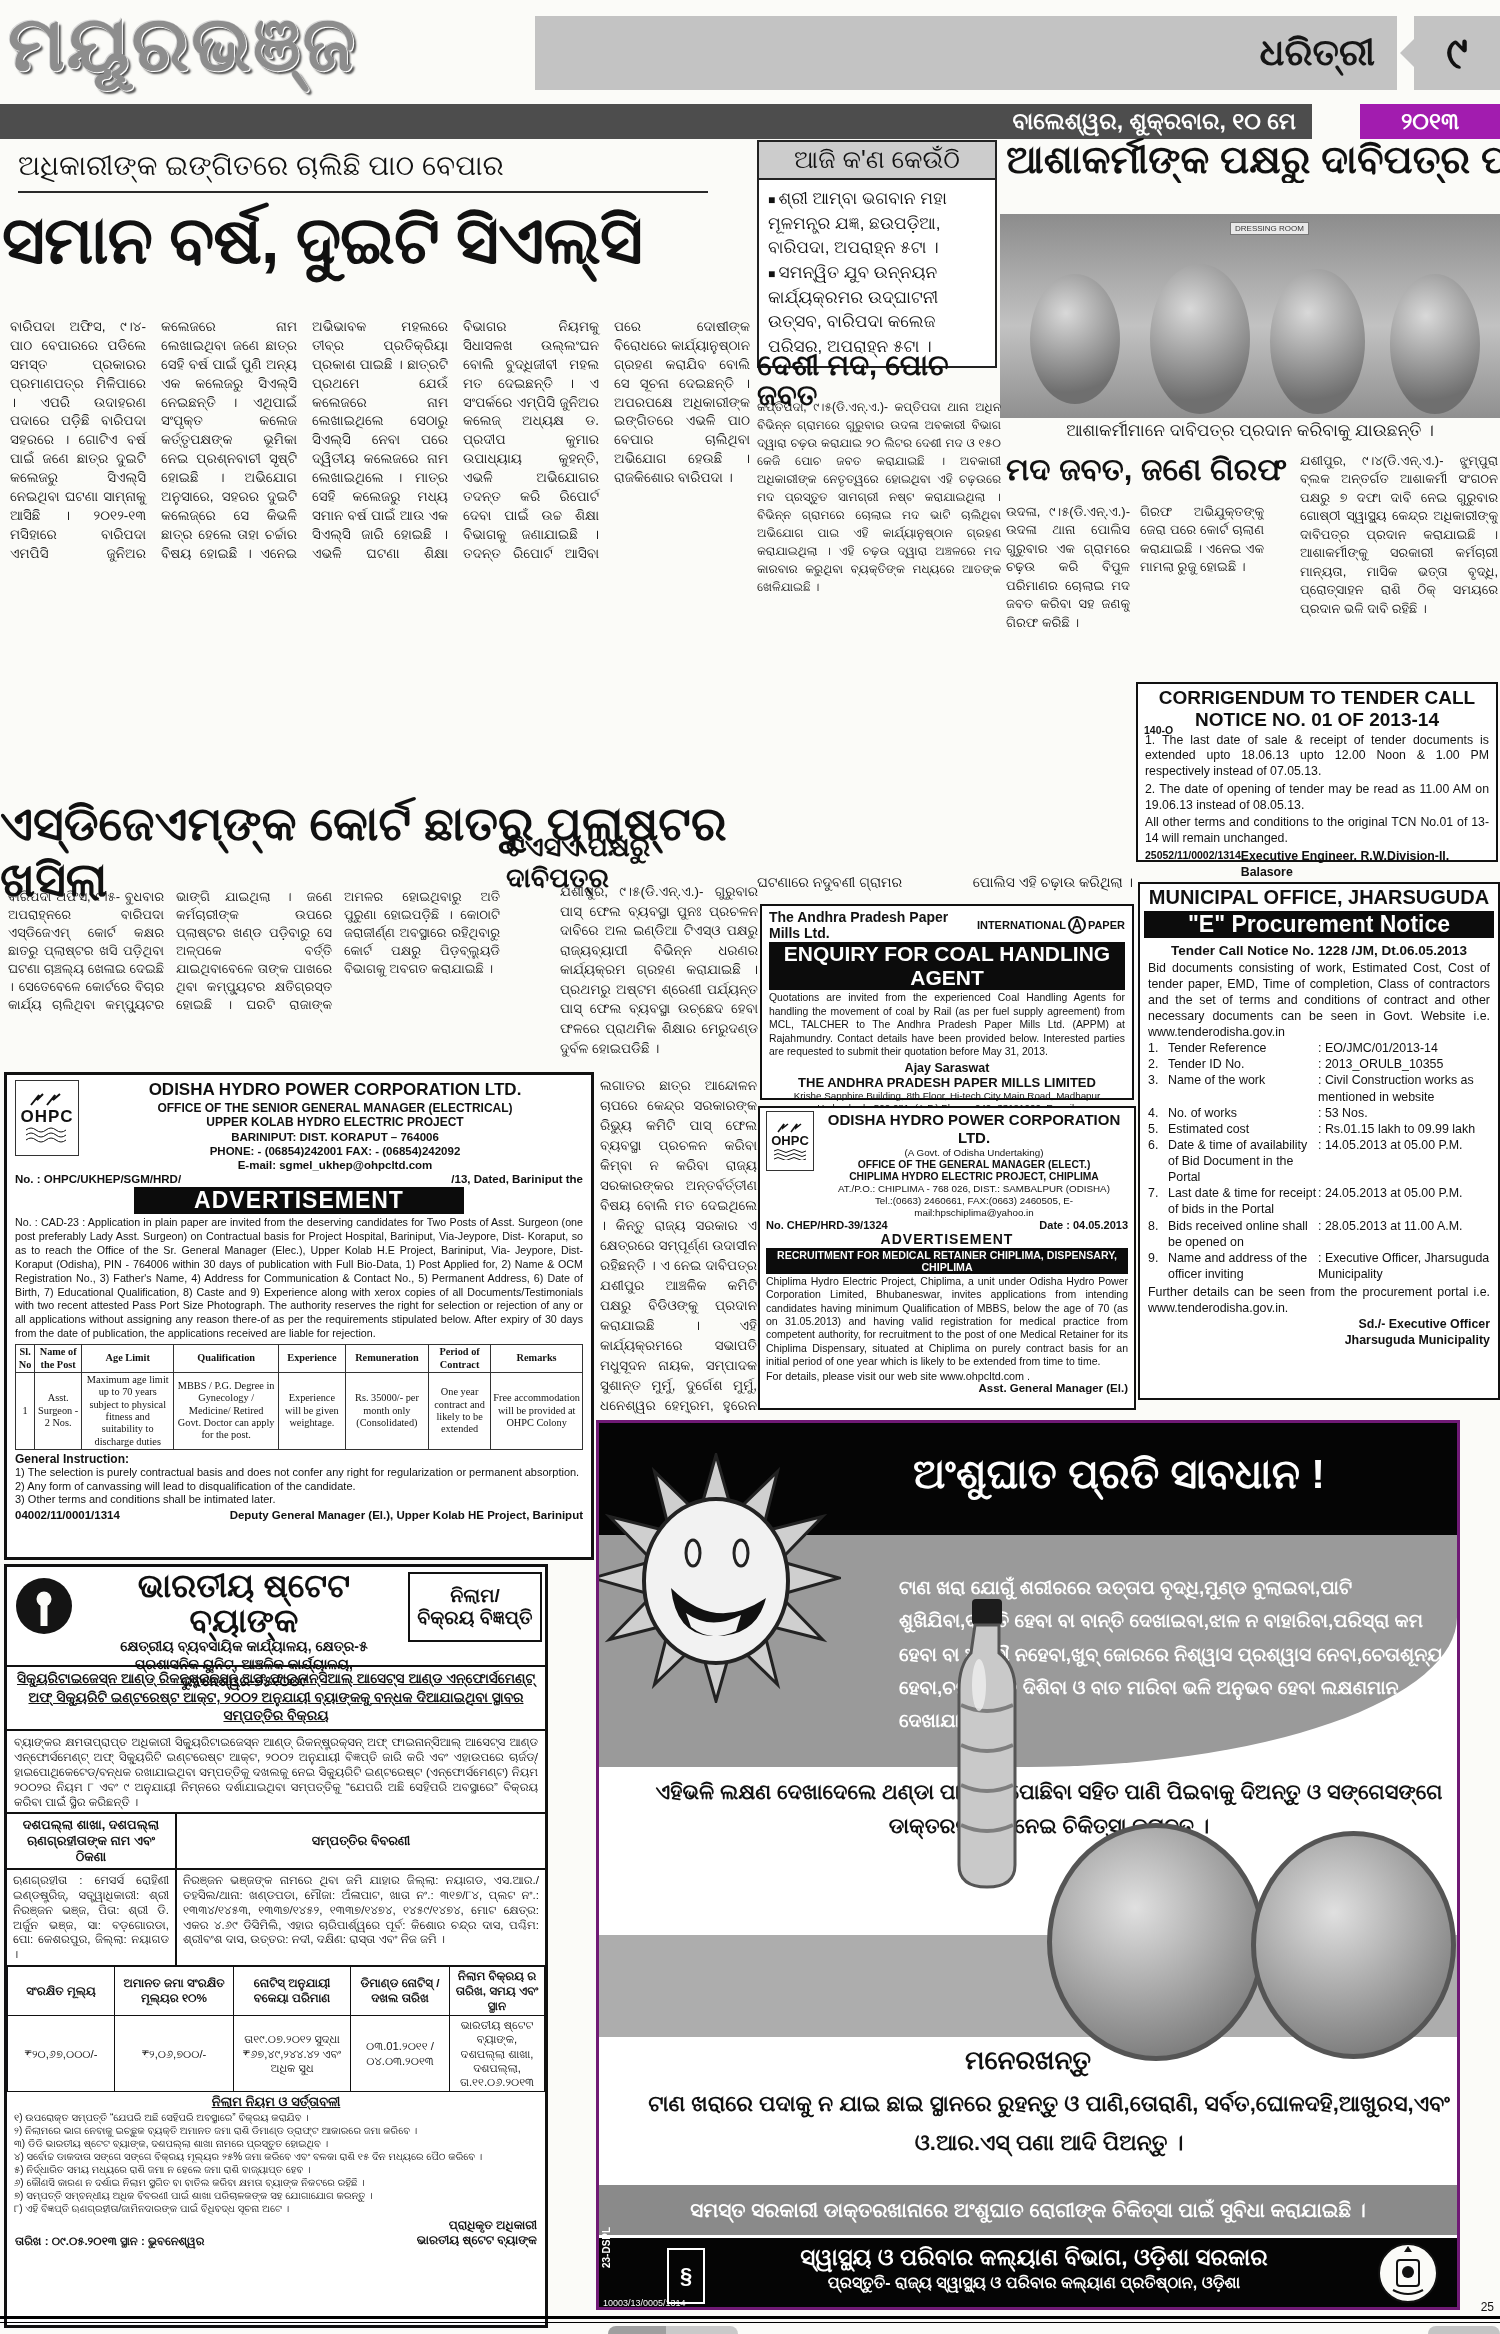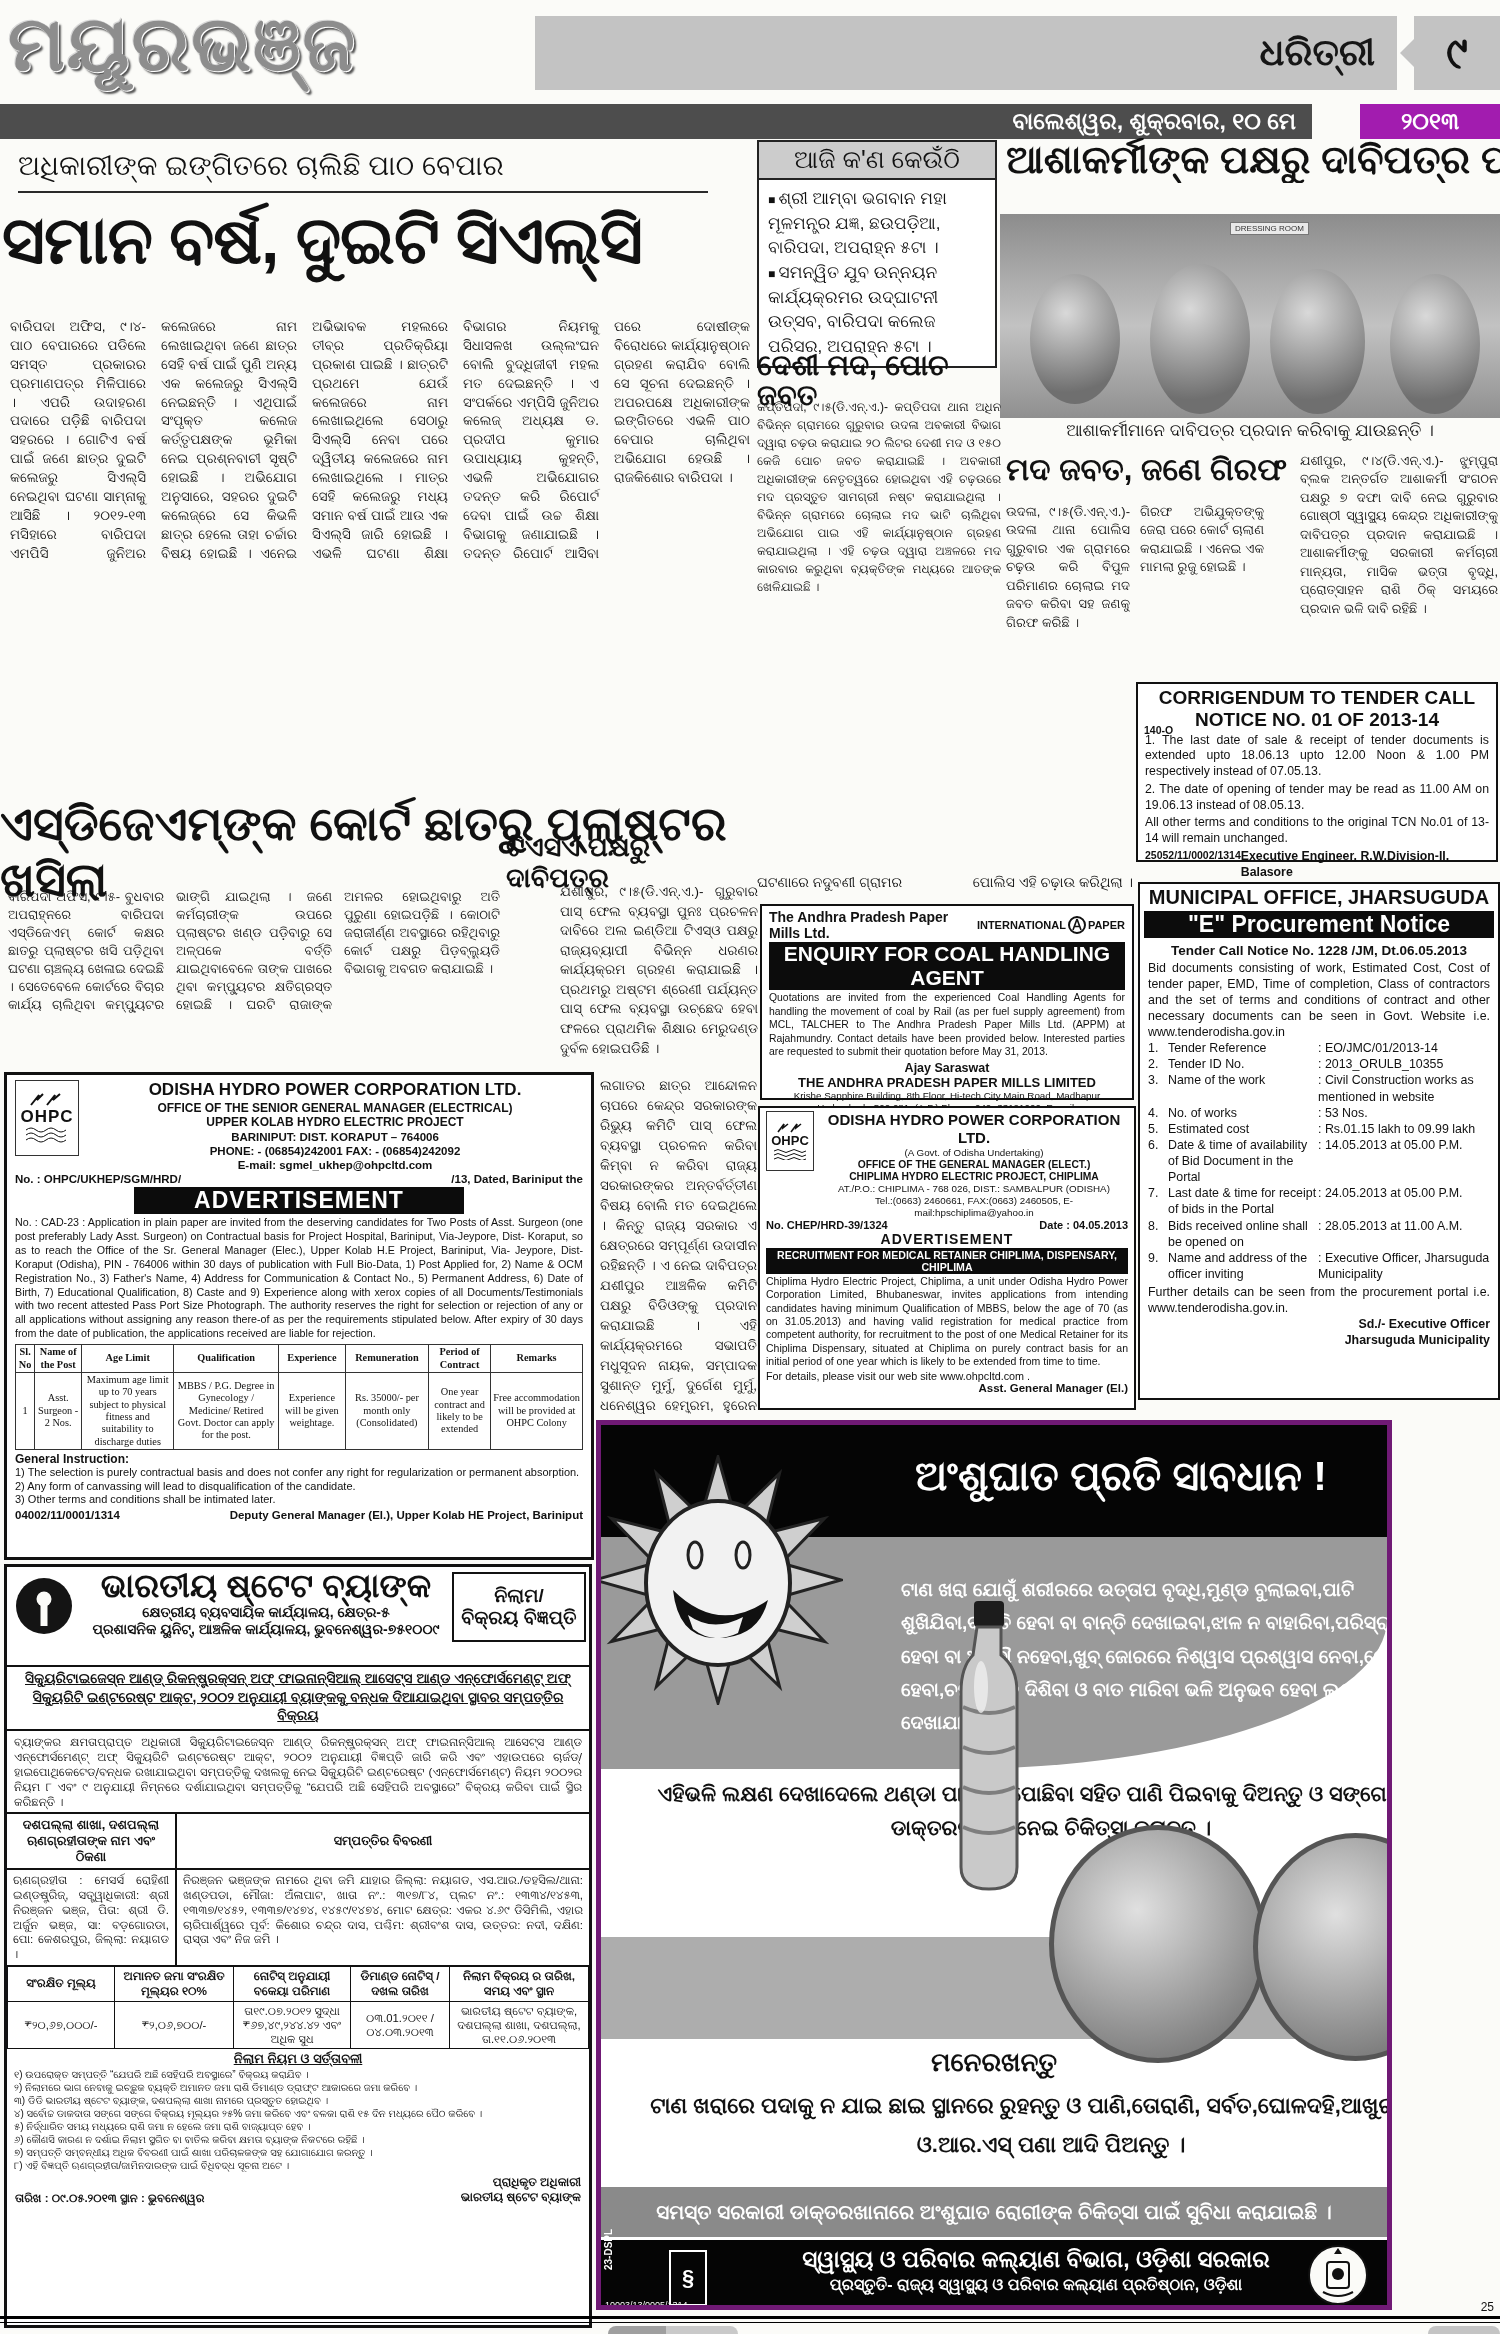--- a/index.html
+++ b/index.html
@@ -131,21 +131,21 @@
   .muni-in{padding:4px 8px;font-size:12.4px;line-height:1.3;}
   .muni-tcn{text-align:center;font-weight:bold;font-size:13.5px;}
   .muni-para{text-align:justify;}
   .m-row{display:flex;}
   .m-row .n{width:20px;flex:none;}
   .m-row .lb{width:150px;flex:none;}
   .m-row .cv{flex:1;}
   .muni-foot{margin-top:2px;text-align:justify;}
   .muni-sig{text-align:right;font-weight:bold;}
   
-  .sbi{left:4px;top:1564px;width:588px;height:764px;border:3px solid #111;background:#fff;
+  .sbi{left:4px;top:1564px;width:544px;height:764px;border:3px solid #111;background:#fff;
        box-sizing:border-box;}
   .sbi-head{position:relative;height:96px;}
   .sbi-center{margin:2px 136px 0 72px;text-align:center;}
   .sbi-title{font-size:33px;font-weight:bold;line-height:1.05;}
   .sbi-l{font-size:14px;font-weight:bold;line-height:1.25;}
   .sbi-notice{position:absolute;right:3px;top:3px;width:130px;height:66px;border:2px solid #111;
               display:flex;flex-direction:column;align-items:center;justify-content:center;
               font-weight:bold;font-size:19px;line-height:1.15;}
   .sbi-sec{border-top:2px solid #111;border-bottom:2px solid #111;padding:3px 6px;text-align:center;
            font-weight:bold;font-size:13.8px;line-height:1.35;}
@@ -158,21 +158,21 @@
   .sbi-dt{font-size:11.6px;line-height:1.28;text-align:justify;}
   .sbi table{width:100%;border-collapse:collapse;border-top:2px solid #111;}
   .sbi th,.sbi td{border:1px solid #111;font-size:11.3px;padding:2px 3px;text-align:center;line-height:1.25;}
   .sbi th{font-weight:bold;font-size:11.8px;}
   .sbi-terms-title{text-align:center;font-weight:bold;font-size:13px;text-decoration:underline;margin-top:2px;}
   .sbi-terms{padding:1px 7px;font-size:10px;line-height:1.3;text-align:justify;}
   .sbi-foot{display:flex;justify-content:space-between;align-items:flex-end;padding:2px 8px 4px;}
   .sbi-foot .l{font-weight:bold;font-size:11.5px;}
   .sbi-foot .r{font-weight:bold;font-size:12px;text-align:right;line-height:1.25;}
   
-  .heat{left:596px;top:1420px;width:796px;height:890px;border:5px solid #701a75;background:#fff;
+  .heat{left:596px;top:1420px;width:864px;height:890px;border:3px solid #701a75;background:#fff;
         box-sizing:border-box;overflow:hidden;}
   .heat-head{position:absolute;left:0;top:0;width:100%;height:112px;background:#050505;}
   .heat-title{position:absolute;left:170px;top:28px;width:700px;text-align:center;color:#fff;
               font-weight:bold;font-size:41px;}
   .symp{position:absolute;left:0;top:112px;width:100%;height:232px;background:#9a9a9a;
         border-bottom-right-radius:430px 150px;}
   .symp-text{position:absolute;left:300px;top:148px;width:566px;color:#fff;font-weight:bold;
              font-size:19px;line-height:1.75;}
   .sun{position:absolute;left:-8px;top:30px;}
   .advice{position:absolute;left:30px;top:352px;width:840px;text-align:center;font-weight:bold;

